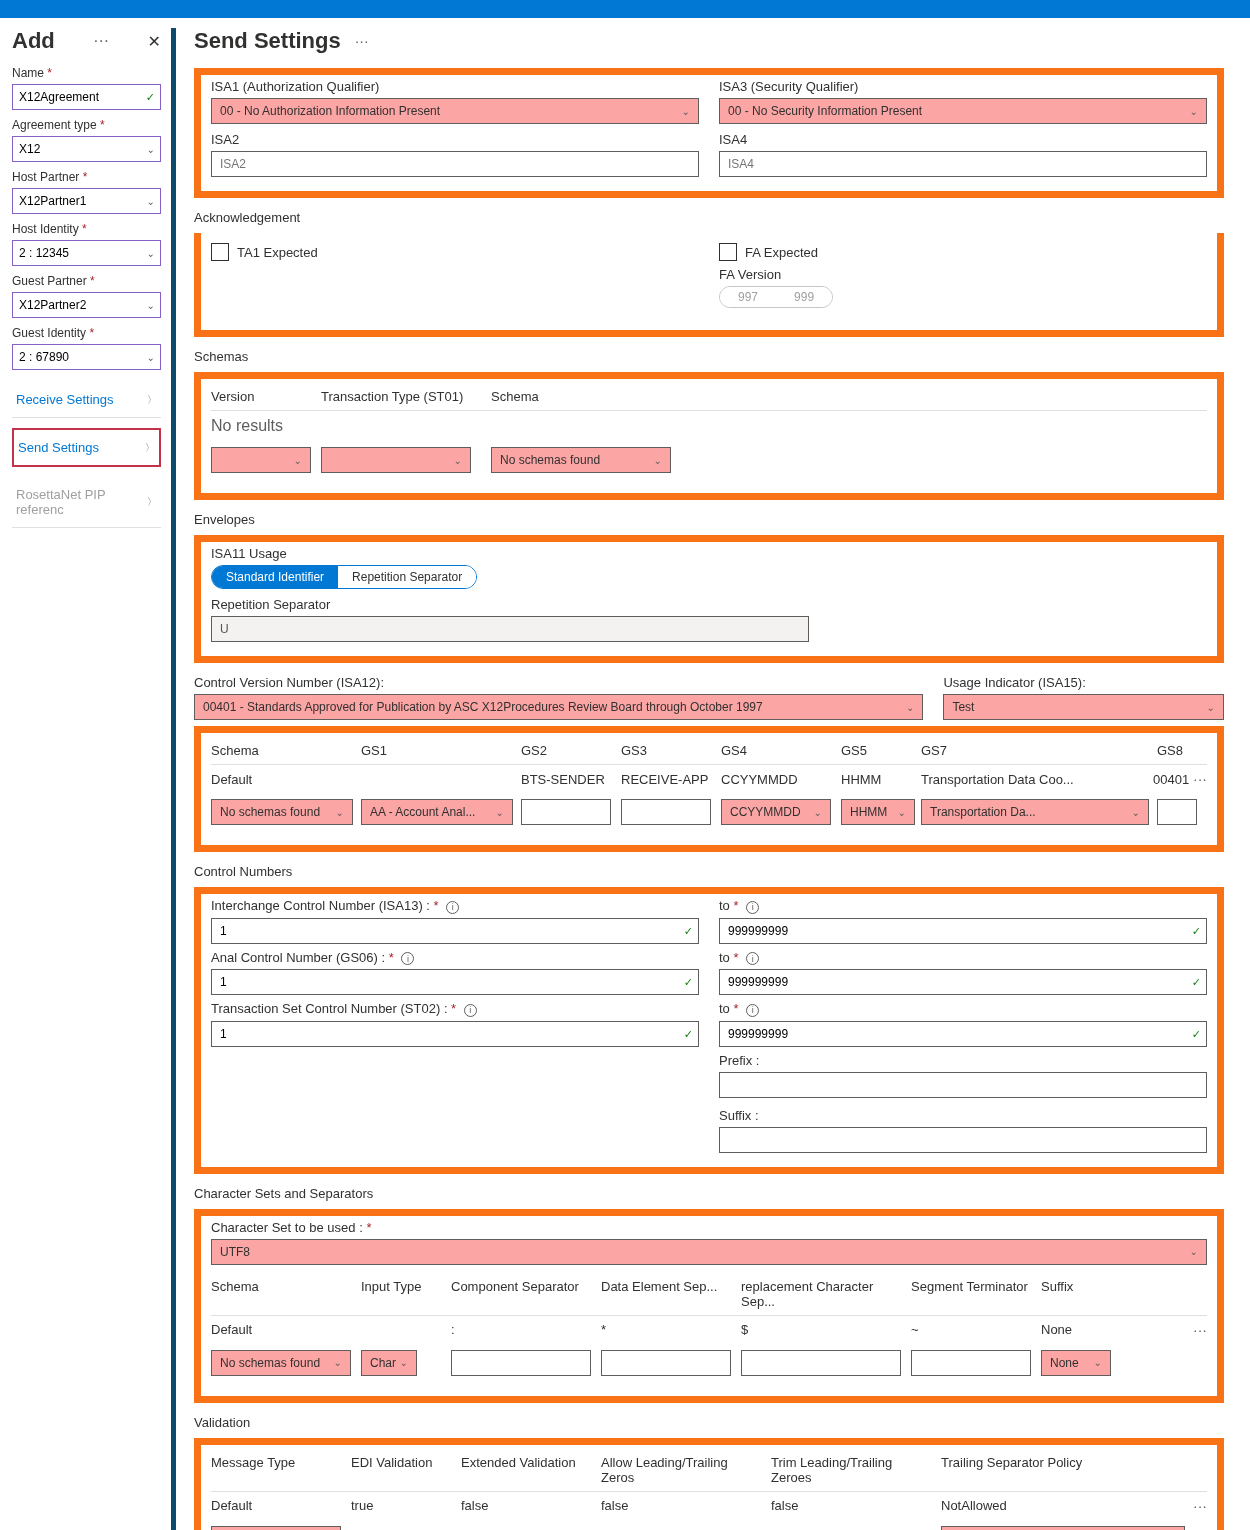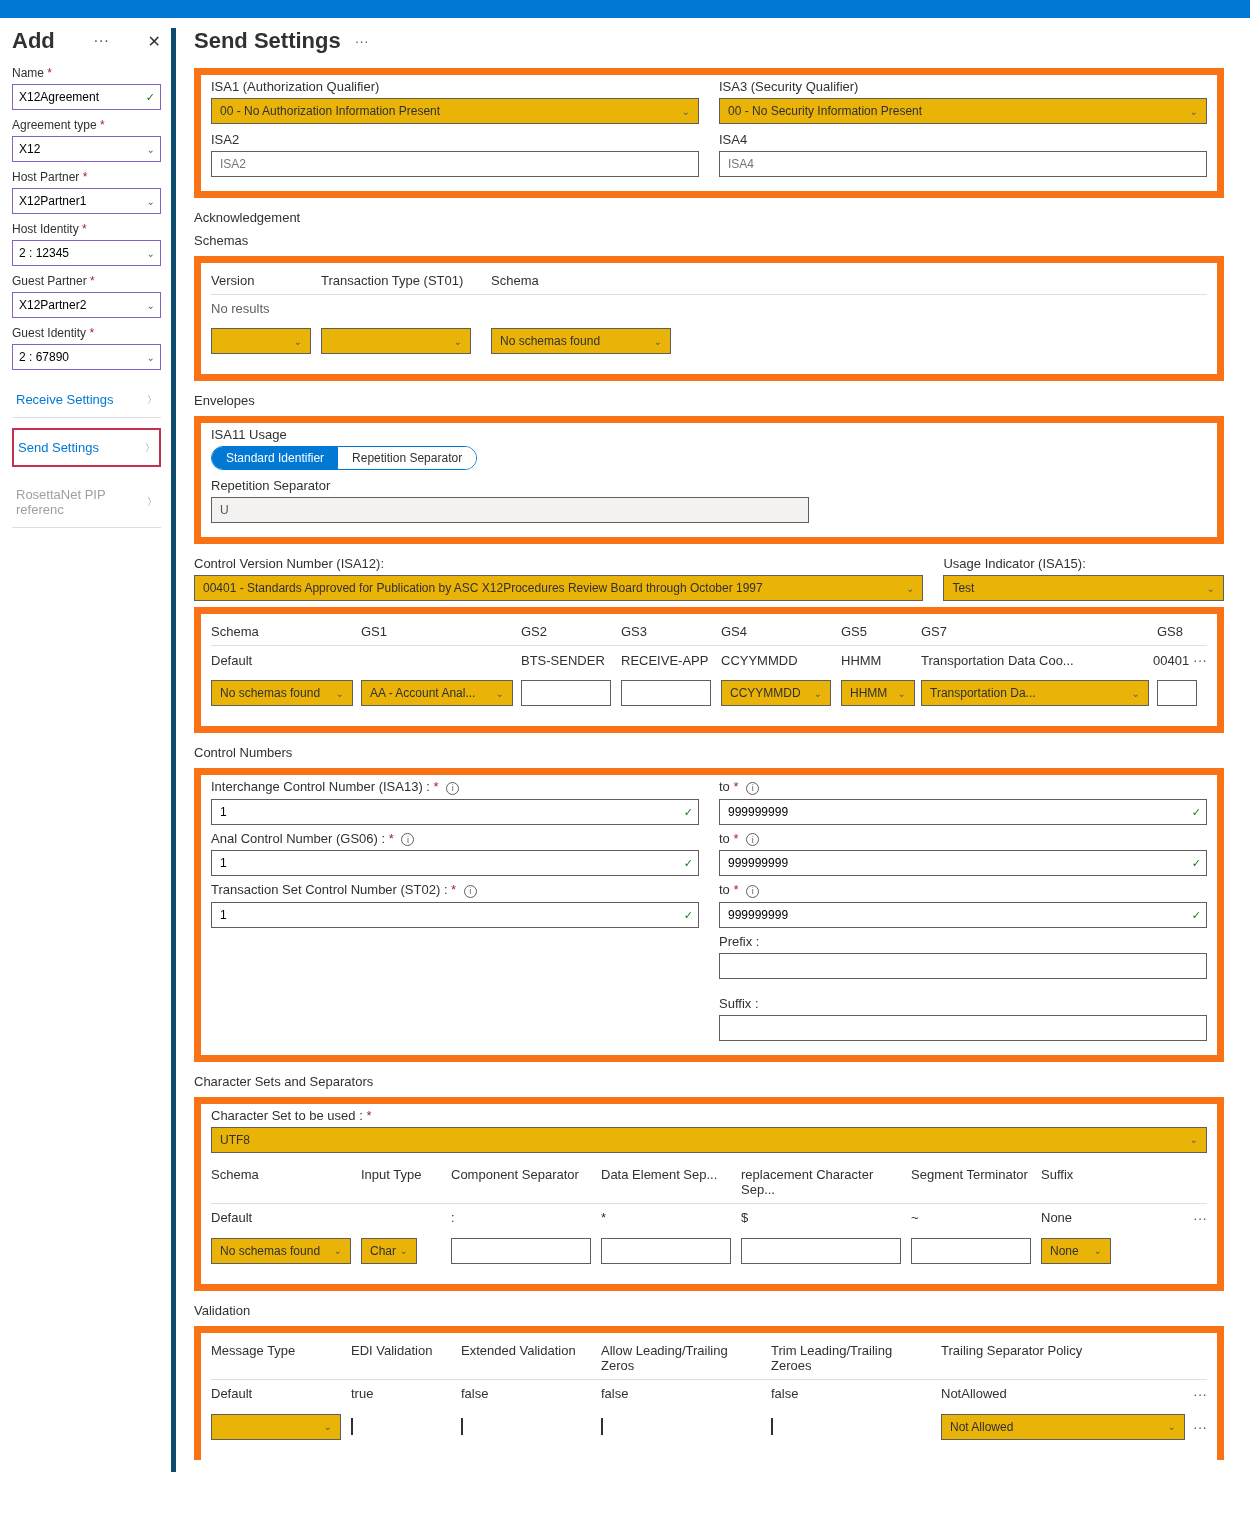--- a/index.html
+++ b/index.html
@@ -24,35 +24,35 @@
 .sb-link.muted{color:#a19f9d}
 .main{flex:1;padding:0 14px 0 18px}
 .main-head{display:flex;align-items:center;margin-bottom:14px}
 .main-title{font-size:22px;font-weight:600}
 .main-more{font-size:14px;color:#605e5c;margin-left:14px;cursor:pointer}
 .section{border:7px solid #f97316;padding:4px 10px 14px;margin-bottom:12px}
 .sec-lbl{font-size:13px;margin-bottom:8px}
 .row{display:flex;gap:20px}
 .col{flex:1}
 .sm-lbl{font-size:13px;color:#323130;margin-bottom:4px}
-.drop{width:100%;height:26px;border:1px solid #605e5c;padding:0 8px;font-size:12px;display:flex;align-items:center;justify-content:space-between;background:#eab308}
+.drop{width:100%;height:26px;border:1px solid #605e5c;padding:0 8px;font-size:12px;display:flex;align-items:center;justify-content:space-between;background:#fca5a5}
 .drop .dv{color:#605e5c;font-size:10px}
 .txt{width:100%;height:26px;border:1px solid #605e5c;padding:0 8px;font-size:12px;background:#fff}
 .txt.ph{color:#a19f9d}
 .cb{display:flex;align-items:center;gap:8px;font-size:13px}
 .cbx{width:18px;height:18px;border:1px solid #323130;background:#fff}
 .pill-grp{display:inline-flex;border:1px solid #0078d4;border-radius:14px;overflow:hidden;margin-bottom:8px}
 .pill{padding:4px 14px;font-size:12px;background:#fff;color:#323130;cursor:pointer}
 .pill.on{background:#0078d4;color:#fff}
 .pill-grp.sm .pill{padding:3px 18px;color:#a19f9d}
 .pill-grp.sm{border-color:#c8c6c4;border-radius:14px}
 .tbl-head{display:flex;font-weight:400;font-size:13px;padding:6px 0;border-bottom:1px solid #e1dfdd}
 .tbl-row{display:flex;font-size:13px;padding:6px 0;align-items:center}
 .cell{padding-right:8px}
-.no-res{font-size:13px;color:#605e5c;padding:6px 0}
+.no-res{font-size:16px;color:#605e5c;padding:6px 0}
 .inp-sm{height:26px;border:1px solid #605e5c;padding:0 6px;font-size:12px;background:#fff}
 .info{display:inline-flex;width:13px;height:13px;border:1px solid #605e5c;border-radius:50%;font-size:9px;align-items:center;justify-content:center;color:#605e5c;margin-left:4px}
 .more-dots{color:#605e5c;font-size:14px;cursor:pointer}
 </style>
 </head>
 <body>
 <div class="top-bar"></div>
 <div class="wrap">
 
 <aside class="sidebar">
@@ -126,20 +126,41 @@
         <input class="txt ph" placeholder="ISA2" style="">
       </div>
       <div class="col">
         <div class="sm-lbl">ISA4</div>
         <input class="txt ph" placeholder="ISA4" style="">
       </div>
     </div>
   </div>
 
   <div class="sec-lbl">Acknowledgement</div>
+  <div class="section" style="border-top:none;padding-top:10px">
+    <div class="row">
+      <div class="col">
+            <label class="cb">
+              <span class="cbx"></span>
+              <span>TA1 Expected</span>
+            </label>
+          </div>
+      <div class="col">
+        <label class="cb">
+              <span class="cbx"></span>
+              <span>FA Expected</span>
+            </label>
+        <div class="sm-lbl" style="margin-top:6px">FA Version</div>
+        <div class="pill-grp sm">
+          <span class="pill">997</span>
+              <span class="pill">999</span>
+        </div>
+      </div>
+    </div>
+  </div>
 
   <div class="sec-lbl">Schemas</div>
   <div class="section">
     <div class="tbl-head">
       <div class="cell" style="width:110px">Version</div>
       <div class="cell" style="width:170px">Transaction Type (ST01)</div>
       <div class="cell">Schema</div>
     </div>
     <div class="no-res">No results</div>
     <div class="tbl-row">
@@ -281,21 +302,21 @@
       <div class="col">
         <div class="sm-lbl"><span>to</span><span class="req"> *</span> <span class="info">i</span></div>
         <div class="sel-wrap"><input class="txt" value="999999999" style=""><span class="check-ok">✓</span></div>
       </div>
     </div>
     <div class="row" style="margin-top:6px">
       <div class="col"></div>
       <div class="col">
         <div class="sm-lbl">Prefix :</div>
         <input class="txt" style="">
-        <div class="sm-lbl" style="margin-top:17px">Suffix :</div>
+        <div class="sm-lbl" style="margin-top:10px">Suffix :</div>
         <input class="txt" style="">
       </div>
     </div>
   </div>
 
   <div class="sec-lbl">Character Sets and Separators</div>
   <div class="section">
     <div class="sm-lbl"><span>Character Set to be used :</span><span class="req"> *</span></div>
     <div class="drop">
           <span>UTF8</span>

